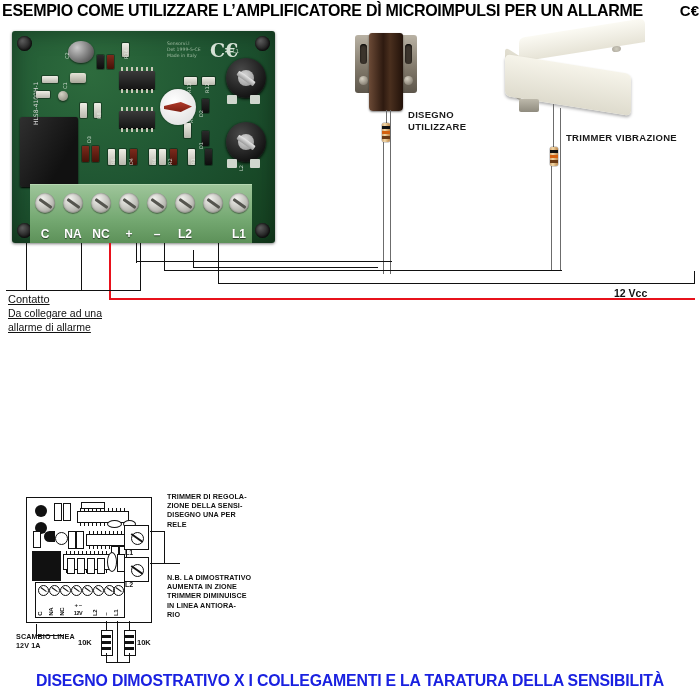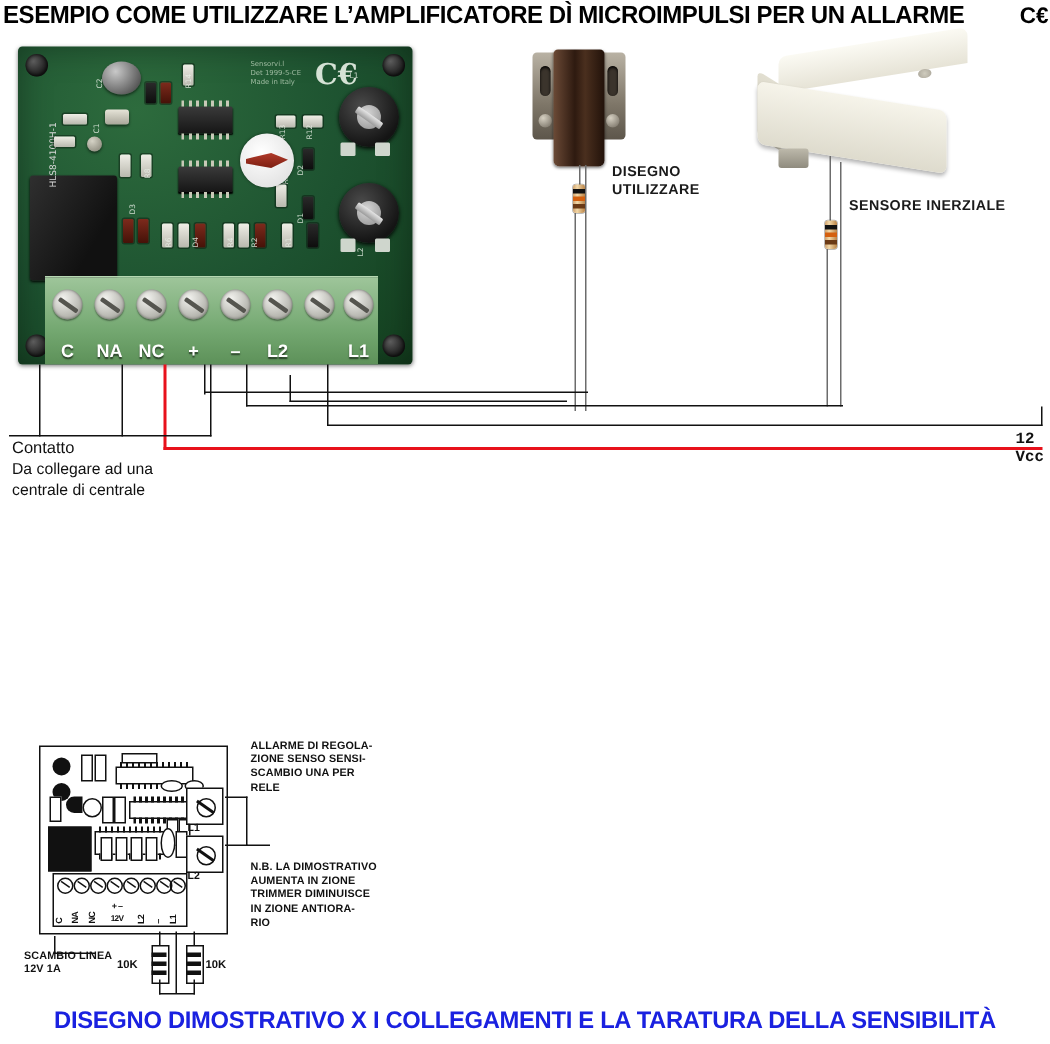--- a/index.html
+++ b/index.html
@@ -121,21 +121,21 @@
       box-shadow:0 0 0 .5px rgba(0,0,0,.35);}
   .wres b{position:absolute;left:0;width:8px;height:3px;display:block;background:#6b3a15;}
   .wres b.o{background:#d4600f;} .wres b.k{background:#111;}
 
   
   .w{position:absolute;background:#111;}
   .wr{position:absolute;background:#e8111b;}
   .wg{position:absolute;background:#6c6c6c;}
 
   .note{position:absolute;font-size:10.5px;color:#111;line-height:14px;
-        font-family:"Liberation Sans",sans-serif;}
+        font-family:"Liberation Sans",sans-serif;text-decoration:underline;}
   .vlabel{position:absolute;font-size:10.5px;font-weight:bold;color:#111;
         font-family:"Liberation Sans",sans-serif;}
 
   
   #schem{position:absolute;left:26px;top:497px;width:124px;height:124px;
          border:1.6px solid #111;background:#fff;}
   .s-dot{position:absolute;border-radius:50%;background:#111;}
   .s-ic{position:absolute;border:1.4px solid #111;background:#fff;}
   .s-ic i{position:absolute;top:-4px;left:2px;right:2px;height:4px;display:block;
      background:repeating-linear-gradient(to right,#111 0 1.5px,transparent 1.5px 4px);}
@@ -308,21 +308,21 @@
   <span>UTILIZZARE</span>
 </div>
 
 <div id="vibr">
   <div class="vib-top"></div>
   <div class="vib-side"></div>
   <div class="vib-front"></div>
   <div class="vib-screw"></div>
   <div class="vib-notch"></div>
 </div>
-<div class="sensor-label" style="left:566px;top:132px;">SENSORE INERZIALE</div>
+<div class="sensor-label" style="left:566px;top:132px;">TRIMMER VIBRAZIONE</div>
 
 <div class="wg" style="left:386px;top:110px;width:1.4px;height:16px;"></div>
 <div class="wres" style="left:382px;top:123px;">
   <b class="k" style="top:3px;"></b>
     <b class="o" style="top:8px;"></b>
     <b style="top:13px;"></b>
 </div>
 <div class="wg" style="left:383px;top:142px;width:1.4px;height:132px;"></div>
 <div class="wg" style="left:390px;top:110px;width:1.4px;height:164px;"></div>
 
@@ -351,23 +351,23 @@
 <div class="wr" style="left:109px;top:243px;width:1.6px;height:57px;"></div>
 <div class="wr" style="left:109px;top:298px;width:586px;height:1.6px;"></div>
 
 <div class="w" style="left:26px;top:243px;width:1.2px;height:48px;"></div>
 <div class="w" style="left:81px;top:243px;width:1.2px;height:48px;"></div>
 <div class="w" style="left:6px;top:290px;width:135px;height:1.2px;"></div>
 <div class="w" style="left:140px;top:243px;width:1.2px;height:48px;"></div>
 
 <div class="note" style="left:8px;top:292px;font-size:11px;">Contatto</div>
 <div class="note" style="left:8px;top:306px;">Da collegare ad una</div>
-<div class="note" style="left:8px;top:320px;">centrale di centrale</div>
-
-<div class="vlabel" style="left:677px;top:287px;font-family:Liberation Mono, monospace;">12 Vcc</div>
+<div class="note" style="left:8px;top:320px;">allarme di allarme</div>
+
+<div class="vlabel" style="left:614px;top:287px;">12 Vcc</div>
 
 <div id="schem">
 
   <div class="s-dot" style="left:8px;top:7px;width:12px;height:12px;"></div>
   <div class="s-dot" style="left:8px;top:24px;width:12px;height:12px;"></div>
   <div class="s-res" style="left:27px;top:5px;width:6px;height:16px;"></div>
   <div class="s-res" style="left:36px;top:5px;width:6px;height:16px;"></div>
   <div class="s-res" style="left:54px;top:4px;width:22px;height:5px;"></div>
   <div class="s-ic" style="left:50px;top:13px;width:50px;height:10px;">
       <i></i>
@@ -429,31 +429,31 @@
     <div class="s-termlab" style="left:77px;">L1</div>
   </div>
 </div>
 
 <div class="w" style="left:150px;top:531px;width:15px;height:1.2px;"></div>
 <div class="w" style="left:164px;top:531px;width:1.2px;height:33px;"></div>
 <div class="w" style="left:150px;top:563px;width:15px;height:1.2px;"></div>
 <div class="w" style="left:164px;top:563px;width:16px;height:1.2px;"></div>
 
 <div class="s-note" style="left:167px;top:492px;">
-  <span>ALLARME DI REGOLA-</span><br>
-  <span>ZIONE SENSO SENSI-</span><br>
-  <span>SCAMBIO UNA PER</span><br>
+  <span>TRIMMER DI REGOLA-</span><br>
+  <span>ZIONE DELLA SENSI-</span><br>
+  <span>DISEGNO UNA PER</span><br>
   <span>RELE</span>
 </div>
 
 <div class="s-note" style="left:167px;top:573px;">
   <span>N.B. LA DIMOSTRATIVO</span><br>
   <span>AUMENTA IN ZIONE</span><br>
   <span>TRIMMER DIMINUISCE</span><br>
-  <span>IN ZIONE ANTIORA-</span><br>
+  <span>IN LINEA ANTIORA-</span><br>
   <span>RIO</span>
 </div>
 
 <div class="w" style="left:36px;top:624px;width:1.2px;height:12px;"></div>
 <div class="w" style="left:36px;top:635px;width:28px;height:1.2px;"></div>
 <div class="s-note" style="left:16px;top:632px;">
   <span>SCAMBIO LINEA</span><br>
   <span>12V  1A</span>
 </div>
 

